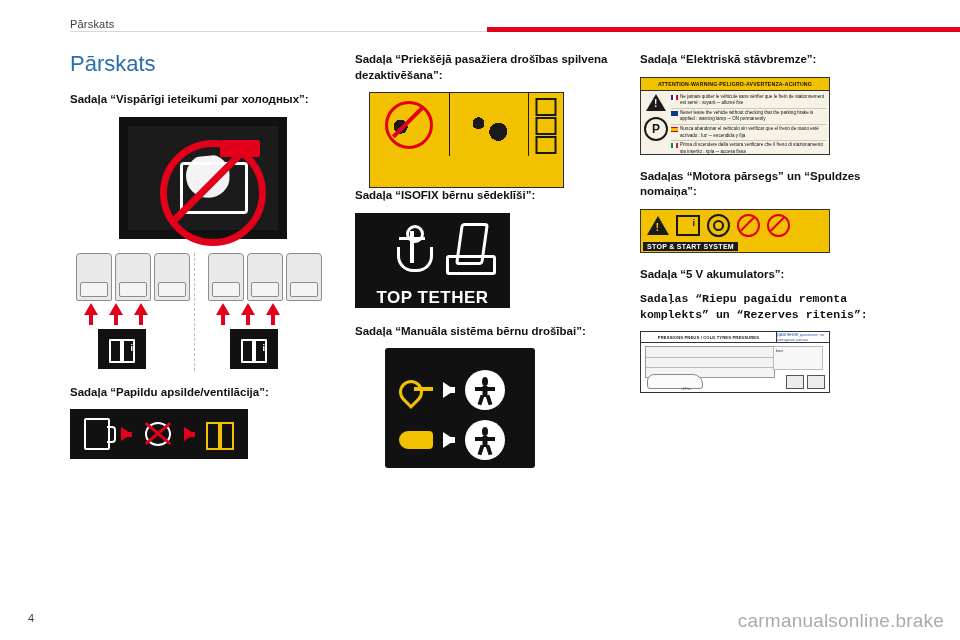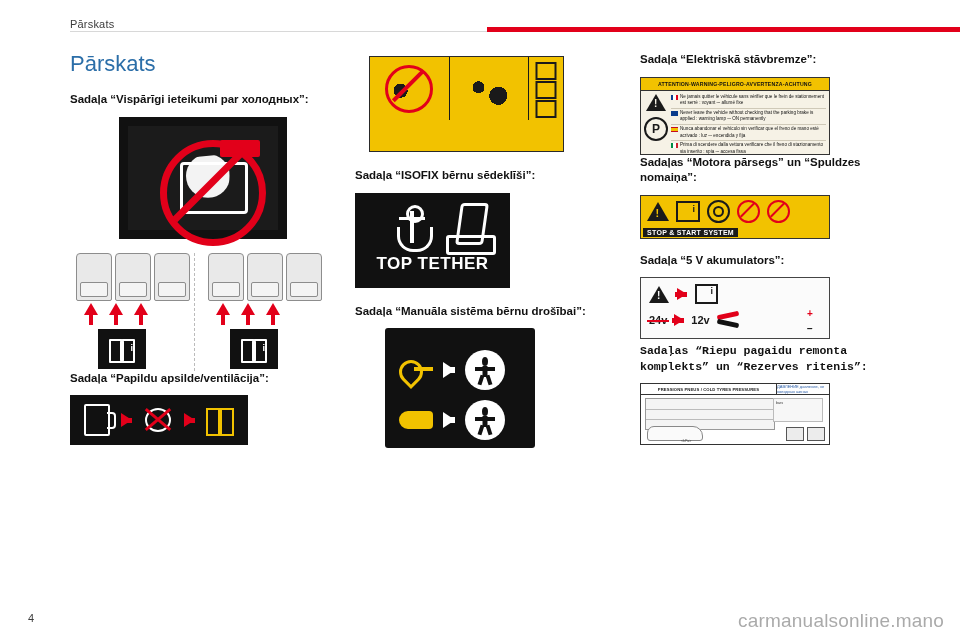--- a/index.html
+++ b/index.html
@@ -329,21 +329,21 @@
     background: #111;
     position: relative;
   }
   .iso-word {
     position: absolute; left: 0; right: 0; bottom: 6px;
     text-align: center;
     color: #fff; font-weight: bold; font-size: 15px;
     letter-spacing: 0.5px;
   }
   .tether-word {
-    position: absolute; left: 0; right: 0; bottom: 14px;
+    position: absolute; left: 0; right: 0; bottom: 0;
     text-align: center;
     color: #fff; font-weight: bold; font-size: 17px;
     letter-spacing: 0.5px;
   }
   .iso-circle {
     position: absolute; left: 50%; top: 30px;
     transform: translate(-50%,-50%);
     width: 46px; height: 46px;
     border: 3px solid #fff; border-radius: 50%;
   }
@@ -823,37 +823,38 @@
             <span class="book-i">i</span>
           </div>
       </div>
       <div class="bookbox right">
         <div class="book-glyph">
             <span class="book-i">i</span>
           </div>
       </div>
     </div>
 
-    <div class="section-title" style="">Sadaļa “Papildu apsilde/ventilācija”:</div>
+    <div class="section-title" style="margin-top:14px;">Sadaļa “Papildu apsilde/ventilācija”:</div>
 
     <div class="fig-fuel">
       <div class="pump"></div>
       <div class="arr-right"></div>
       <div class="nostop">
         <div class="fan"></div>
         <div class="bar"></div>
         <div class="bar2"></div>
       </div>
       <div class="arr-right"></div>
       <div class="book-yellow"></div>
     </div>
   </div>
 
   <div class="col col-2">
 
+    <div class="section-title">Sadaļa “Priekšējā pasažiera drošības spilvena dezaktivēšana”:</div>
 
     <div class="fig-airbag">
       <div class="ab-bottom">
         <div class="ab-cell">
           <div class="crs-icon" style="background:
             radial-gradient(circle at 30% 55%, #1a1a1a 0 7px, transparent 7px);"></div>
           <div class="crs-ban"></div>
         </div>
         <div class="ab-cell">
           <div class="crs-icon" style="background:
@@ -861,21 +862,21 @@
             radial-gradient(circle at 72% 70%, #1a1a1a 0 9px, transparent 9px);"></div>
         </div>
         <div class="ab-cell narrow">
           <div class="mini-book b1"></div>
           <div class="mini-book b2"></div>
           <div class="mini-book b3"></div>
         </div>
       </div>
     </div>
 
-    <div class="section-title" style="margin-top:16px;">Sadaļa “ISOFIX bērnu sēdeklīši”:</div>
+    <div class="section-title" style="">Sadaļa “ISOFIX bērnu sēdeklīši”:</div>
 
     <div class="fig-isofix">
       <div class="tether-box">
         <div class="anchor">
           <div class="ring"></div>
           <div class="stem"></div>
           <div class="cross"></div>
           <div class="arc"></div>
         </div>
         <div class="tether-seat">
@@ -939,55 +940,35 @@
             <span>Nunca abandonar el vehículo sin verificar que el freno de mano esté acrivado : luz ⎓ encendida y fija</span>
           </div>
         <div class="line">
             <span class="epb-flag flag-it"></span>
             <span>Prima di scendere dalla vettura verificare che il freno di stazionamento sia inserito : spia ⎓ accesa fissa</span>
           </div>
 
       </div>
     </div>
 
-    <div class="section-title" style="">Sadaļas “Motora pārsegs” un “Spuldzes nomaiņa”:</div>
+    <div class="section-title" style="margin-top:14px;">Sadaļas “Motora pārsegs” un “Spuldzes nomaiņa”:</div>
 
     <div class="fig-stopstart">
       <div class="ss-row">
         <div class="ss-tri"></div>
         <div class="ss-book"></div>
         <div class="ss-spiral"></div>
         <div class="ss-no"></div>
         <div class="ss-no"></div>
       </div>
       <div class="ss-label">STOP &amp; START SYSTEM</div>
     </div>
 
     <div class="section-title" style="margin-top:14px;">Sadaļa “5 V akumulators”:</div>
 
-    <div class="fig-battery">
-      <div class="bt-row1">
-        <div class="bt-tri"></div>
-        <div class="bt-arrow"></div>
-        <div class="bt-book"></div>
-      </div>
-      <div class="bt-row2">
-        <div class="volt strike">24v</div>
-        <div class="bt-arrow"></div>
-        <div class="volt">12v</div>
-        <div class="clamp">
-          <div class="c1"></div>
-            <div class="c2"></div>
-        </div>
-        <div class="term">
-          <span class="plus">+</span>
-          <span class="minus">−</span>
-        </div>
-      </div>
-    </div>
 
     <div class="section-title" style="margin-top:4px;font-family:Liberation Mono, monospace;">Sadaļas “Riepu pagaidu remonta komplekts” un “Rezerves ritenis”:</div>
 
     <div class="fig-tyres">
       <div class="ty-head">
         <div class="t1">PRESSIONS PNEUS / COLD TYRES PRESSURES</div>
         <div class="t2">ДАВЛЕНИЕ
 давление, не
 холодных шинах</div>
       </div>
@@ -1001,14 +982,14 @@
       <div class="ty-car"></div>
       <div class="ty-icons">
         <div class="ty-ic"></div>
         <div class="ty-ic"></div>
       </div>
       <div class="ty-bars">&lt;kPa&gt;</div>
     </div>
   </div>
 
   <div class="page-number">4</div>
-  <div class="watermark">carmanualsonline.mano</div>
+  <div class="watermark">carmanualsonline.brake</div>
 </div>
 
 </body></html>

